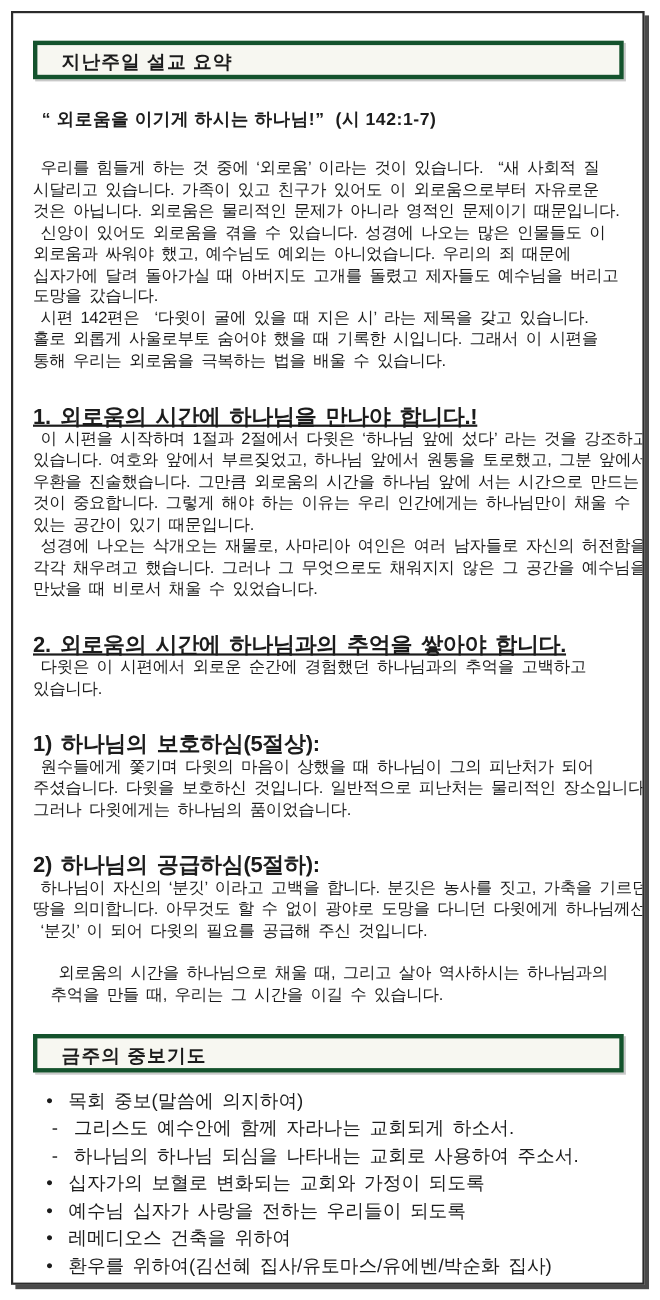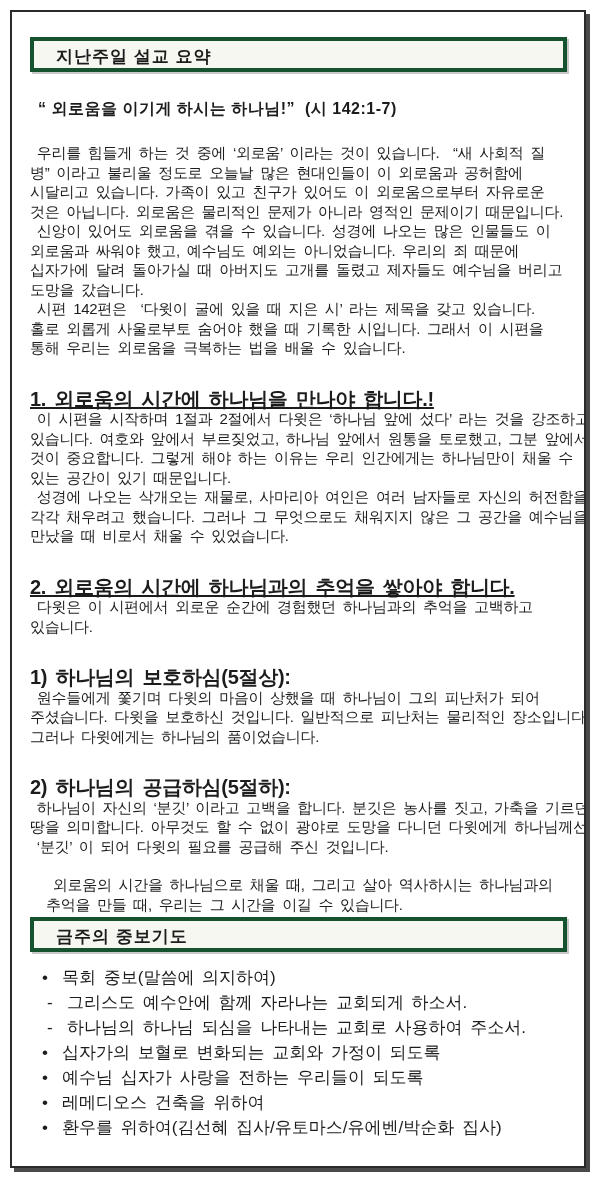--- a/index.html
+++ b/index.html
@@ -32,21 +32,21 @@
     border: 4px solid #14532d;
     background: #f7f7f1;
     box-shadow: 2px 2px 0 #c9c9c9;
     font-size: 17px;
     font-weight: bold;
     line-height: 31px;
     padding-left: 22px;
     letter-spacing: 1px;
   }
   .box-header.first { margin-top: 25px; }
-  .box-header.second { margin-top: 3px; }
+  .box-header.second { margin-top: 26px; }
   .sermon-title {
     margin-top: 27px;
     padding-left: 8px;
     font-size: 16px;
     font-weight: bold;
     white-space: pre;
     letter-spacing: 0.5px;
   }
   .sermon-body {
     margin-top: 23px;
@@ -84,35 +84,35 @@
 
   <div class="box-header first">
     <span>지난주일 설교 요약</span>
   </div>
 
   <div class="sermon-title">“ 외로움을 이기게 하시는 하나님!”  (시 142:1-7)</div>
 
   <div class="sermon-body" id="sermon-body">
       <div class="block p">
         <div class="line"> 우리를 힘들게 하는 것 중에 ‘외로움’ 이라는 것이 있습니다.  “새 사회적 질</div>
-        <div class="line">병” 이라고 불리울 정도로 오늘날 많은 현대인들이 이 외로움과 공허함에</div>
         <div class="line">시달리고 있습니다. 가족이 있고 친구가 있어도 이 외로움으로부터 자유로운</div>
         <div class="line">것은 아닙니다. 외로움은 물리적인 문제가 아니라 영적인 문제이기 때문입니다.</div>
         <div class="line"> 신앙이 있어도 외로움을 겪을 수 있습니다. 성경에 나오는 많은 인물들도 이</div>
         <div class="line">외로움과 싸워야 했고, 예수님도 예외는 아니었습니다. 우리의 죄 때문에</div>
         <div class="line">십자가에 달려 돌아가실 때 아버지도 고개를 돌렸고 제자들도 예수님을 버리고</div>
         <div class="line">도망을 갔습니다.</div>
         <div class="line"> 시편 142편은  ‘다윗이 굴에 있을 때 지은 시’ 라는 제목을 갖고 있습니다.</div>
         <div class="line">홀로 외롭게 사울로부토 숨어야 했을 때 기록한 시입니다. 그래서 이 시편을</div>
         <div class="line">통해 우리는 외로움을 극복하는 법을 배울 수 있습니다.</div>
       </div>
       <div class="block h">1. 외로움의 시간에 하나님을 만나야 합니다.!</div>
       <div class="block p">
         <div class="line"> 이 시편을 시작하며 1절과 2절에서 다윗은 ‘하나님 앞에 섰다’ 라는 것을 강조하고</div>
         <div class="line">있습니다. 여호와 앞에서 부르짖었고, 하나님 앞에서 원통을 토로했고, 그분 앞에서</div>
+        <div class="line">우환을 진술했습니다. 그만큼 외로움의 시간을 하나님 앞에 서는 시간으로 만드는</div>
         <div class="line">것이 중요합니다. 그렇게 해야 하는 이유는 우리 인간에게는 하나님만이 채울 수</div>
         <div class="line">있는 공간이 있기 때문입니다.</div>
         <div class="line"> 성경에 나오는 삭개오는 재물로, 사마리아 여인은 여러 남자들로 자신의 허전함을</div>
         <div class="line">각각 채우려고 했습니다. 그러나 그 무엇으로도 채워지지 않은 그 공간을 예수님을</div>
         <div class="line">만났을 때 비로서 채울 수 있었습니다.</div>
       </div>
       <div class="block h">2. 외로움의 시간에 하나님과의 추억을 쌓아야 합니다.</div>
       <div class="block p">
         <div class="line"> 다윗은 이 시편에서 외로운 순간에 경험했던 하나님과의 추억을 고백하고</div>
         <div class="line">있습니다.</div>

